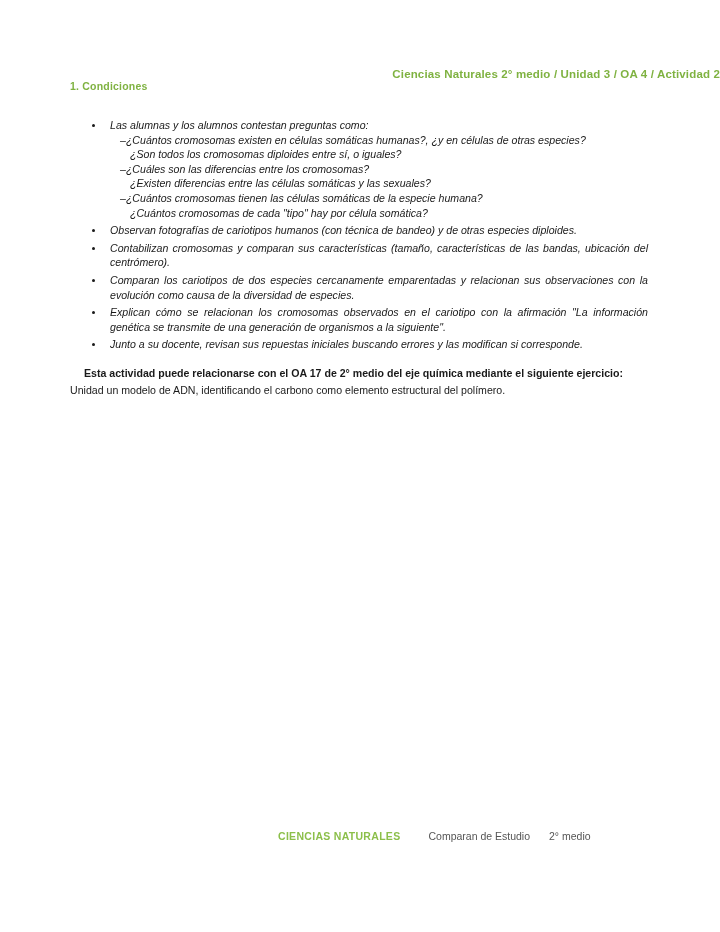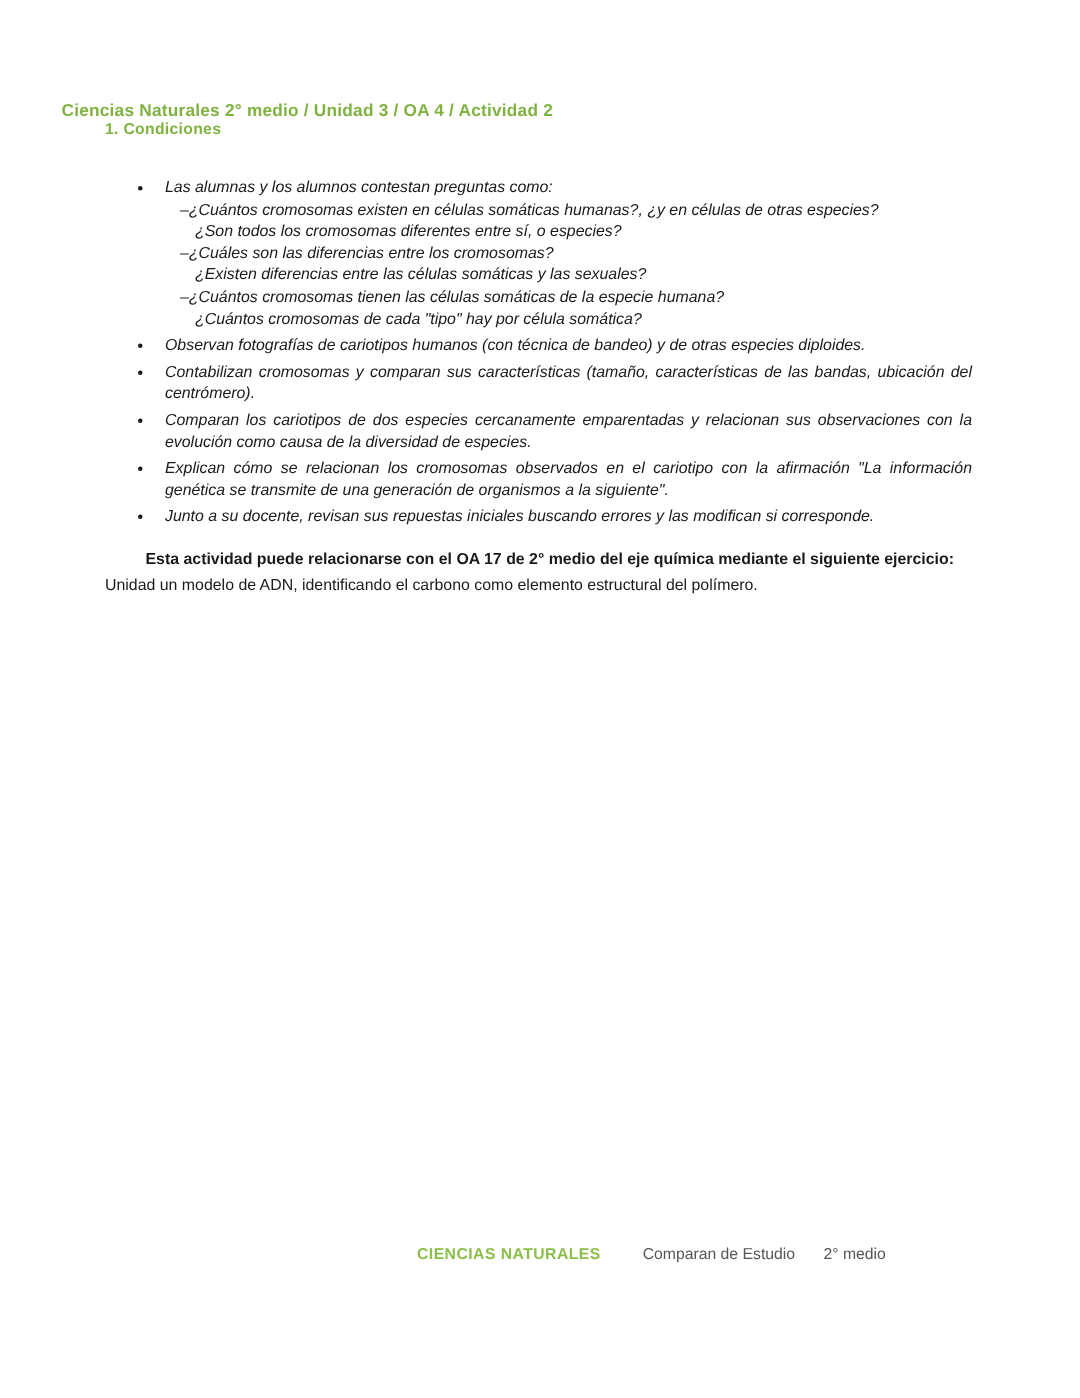--- a/index.html
+++ b/index.html
@@ -20,21 +20,21 @@
     inset: 0;
     background: #ffffff;
   }
 
   
   .doc-title {
     position: absolute;
     top: 68px;
     left: 0;
     right: 0;
-    text-align: left;
+    text-align: right;
     font-size: 11.5px;
     font-weight: bold;
     color: #7fb241;
     letter-spacing: 0.15px;
     padding-left: 41px;
   }
 
   .section-heading {
     position: absolute;
     top: 80px;
@@ -95,21 +95,21 @@
     padding-left: 10px;
     text-indent: -10px;
     margin-left: 10px;
   }
   .q-plain {
     margin-left: 20px;
   }
 
   .highlight-note {
     margin-top: 14px;
-    margin-left: 27px;
+    margin-left: 14px;
     width: 564px;
     font-size: 10.6px;
     line-height: 15px;
     font-weight: bold;
     text-align: justify;
   }
   .closing-line {
     margin-top: 2px;
     margin-left: 0px;
     font-size: 10.6px;
@@ -153,21 +153,21 @@
   <div class="section-heading">1. Condiciones</div>
 
   <div class="content">
 
     <ul class="bullets">
 
       <li>
         <div>Las alumnas y los alumnos contestan preguntas como:</div>
         <ul class="qlist">
           <li class="q-dash">–¿Cuántos cromosomas existen en células somáticas humanas?, ¿y en células de otras especies?</li>
-          <li class="q-plain">¿Son todos los cromosomas diferentes entre sí, o especies?</li>
+          <li class="q-plain">¿Son todos los cromosomas diploides entre sí, o iguales?</li>
           <li class="q-dash">–¿Cuáles son las diferencias entre los cromosomas?</li>
           <li class="q-plain">¿Existen diferencias entre las células somáticas y las sexuales?</li>
           <li class="q-dash">–¿Cuántos cromosomas tienen las células somáticas de la especie humana?</li>
           <li class="q-plain">¿Cuántos cromosomas de cada "tipo" hay por célula somática?</li>
         </ul>
       </li>
 
       <li class="no-justify">Observan fotografías de cariotipos humanos (con técnica de bandeo) y de otras especies diploides.</li>
       <li>Contabilizan cromosomas y comparan sus características (tamaño, características de las bandas, ubicación del centrómero).</li>
       <li>Comparan los cariotipos de dos especies cercanamente emparentadas y relacionan sus observaciones con la evolución como causa de la diversidad de especies.</li>

